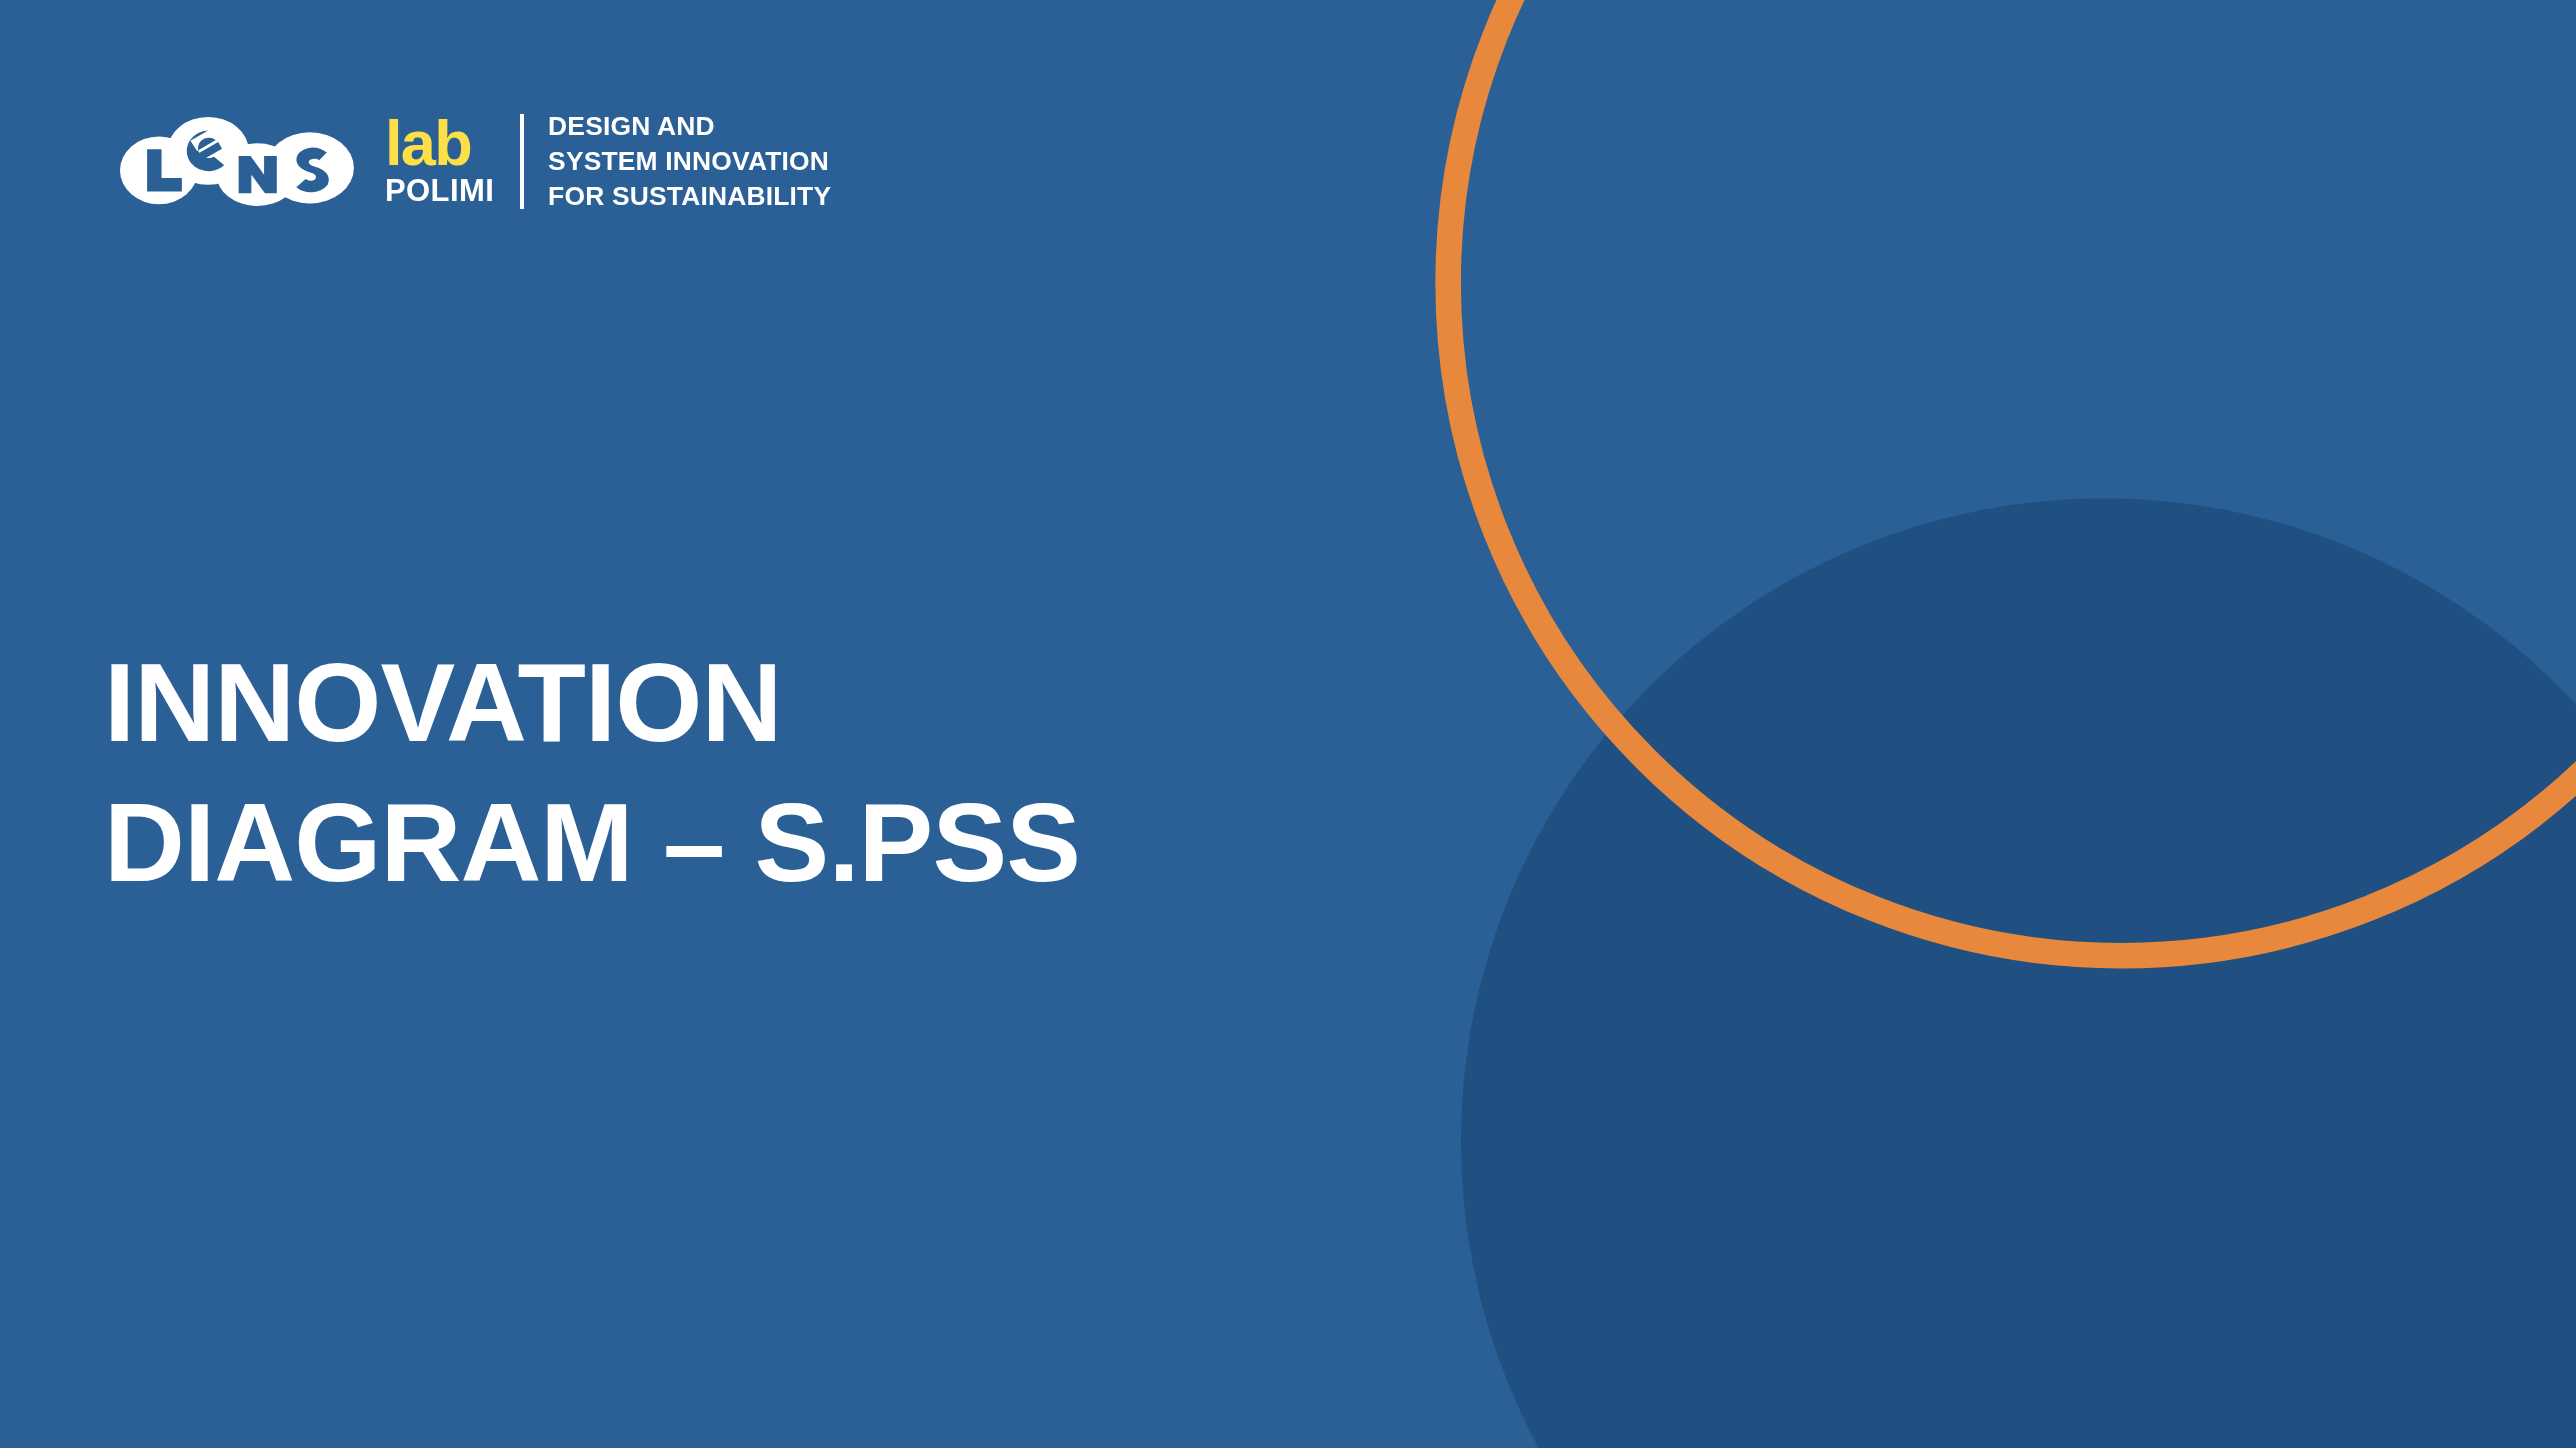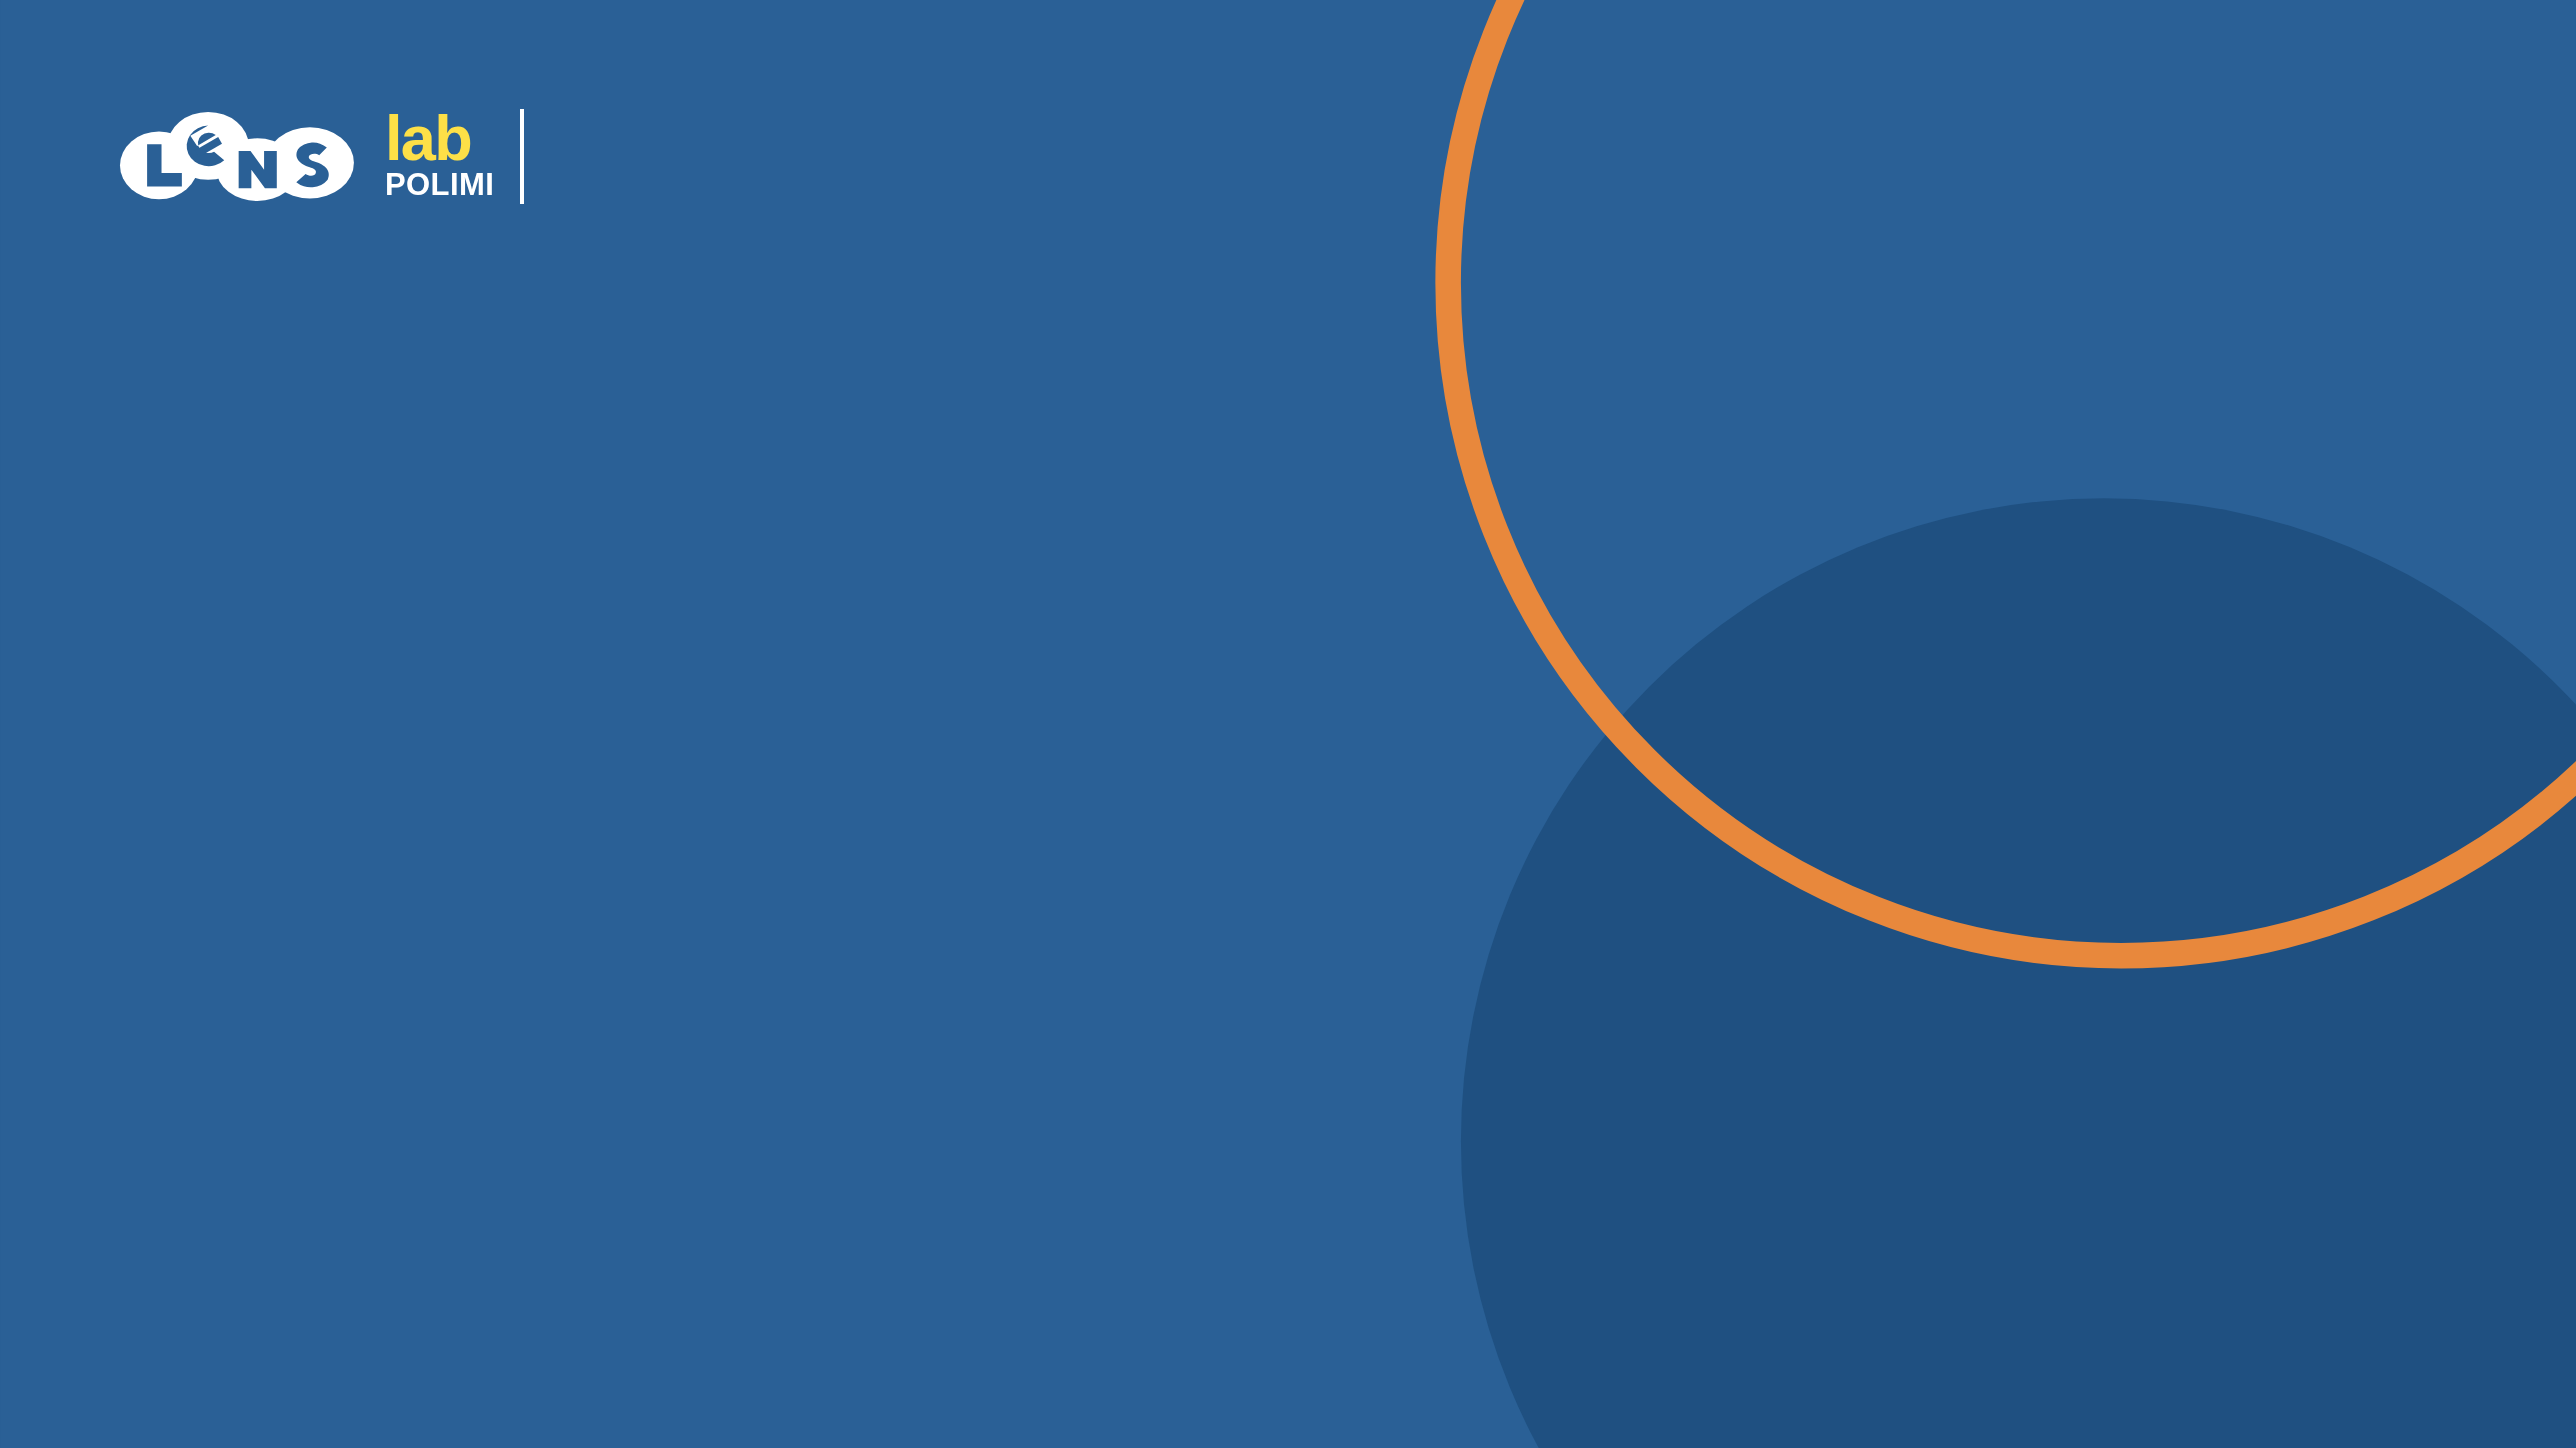--- a/index.html
+++ b/index.html
@@ -135,18 +135,27 @@
       </g>
     </svg>
 
     <div id="lab-lockup">
       <span id="lab-word">lab</span>
       <span id="polimi-word">POLIMI</span>
     </div>
 
     <div id="logo-divider"></div>
 
+    <div id="tagline">
+      <span>DESIGN AND</span>
+      <span>SYSTEM INNOVATION</span>
+      <span>FOR SUSTAINABILITY</span>
+    </div>
 
   </div>
 
+  <h1 id="slide-title">
+    <span class="title-line">INNOVATION</span>
+    <span class="title-line">DIAGRAM – S.PSS</span>
+  </h1>
 
 </div>
 
 
 </body></html>

